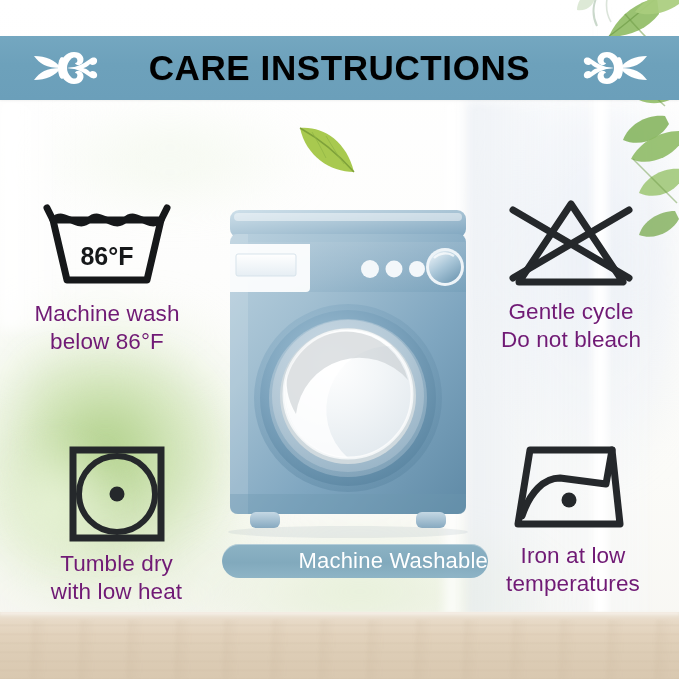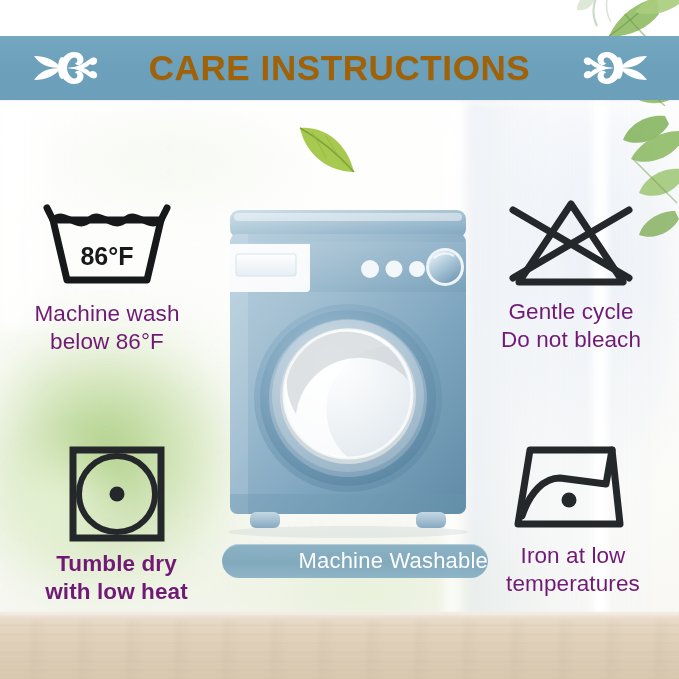--- a/index.html
+++ b/index.html
@@ -68,38 +68,38 @@
   .foliage{position:absolute;right:-6px;top:-12px;width:120px;height:190px;}
   .foliage2{position:absolute;right:-4px;top:125px;width:90px;height:120px;}
   .leaf-float{position:absolute;left:296px;top:122px;width:62px;height:56px;}
 
   
   .banner{position:absolute;left:0;top:36px;width:679px;height:64px;
     background:linear-gradient(180deg,#74a7c0 0%,#6da1bb 45%,#6b9fba 100%);
     box-shadow:0 1px 2px rgba(0,0,0,.06);}
   .banner-title{position:absolute;left:0;top:36px;width:679px;height:64px;
     display:flex;align-items:center;justify-content:center;
-    color:#a16207;font-size:35px;font-weight:700;letter-spacing:.6px;
+    color:#000000;font-size:35px;font-weight:700;letter-spacing:.6px;
     font-family:"Liberation Sans","DejaVu Sans",sans-serif;
     text-shadow:0 1px 1px rgba(0,0,0,.07);}
   .orn{position:absolute;top:47px;width:68px;height:42px;}
   .orn-left{left:30px;}
   .orn-right{left:583px;}
 
   
   .care{position:absolute;text-align:center;}
   .care .sym{display:block;margin:0 auto;}
   .care .cap{
     font-size:22.5px;line-height:28px;color:#701a75;
     font-family:"Liberation Sans","DejaVu Sans",sans-serif;
     white-space:pre-line;margin-top:6px;letter-spacing:.1px;}
 
   #care-wash{left:2px;top:198px;width:210px;}
   #care-bleach{left:466px;top:196px;width:210px;}
-  #care-dry{left:14px;top:444px;width:205px;font-weight:bold;}
+  #care-dry{left:14px;top:444px;width:205px;}
   #care-iron{left:468px;top:444px;width:210px;text-align:center;}
 
   .wash-temp{font-size:25px;font-weight:700;fill:#16181a;}
 
   
   .machine{position:absolute;left:222px;top:208px;width:252px;height:330px;}
 
   
   .badge{position:absolute;left:222px;top:544px;width:266px;height:34px;
     border-radius:17px;

